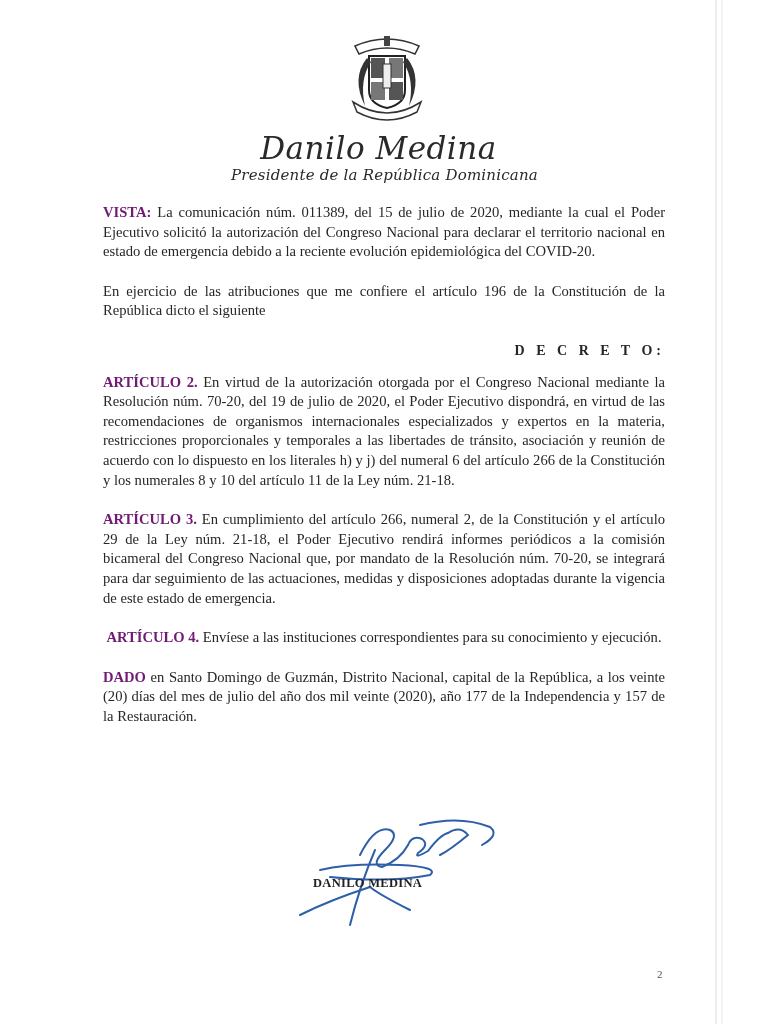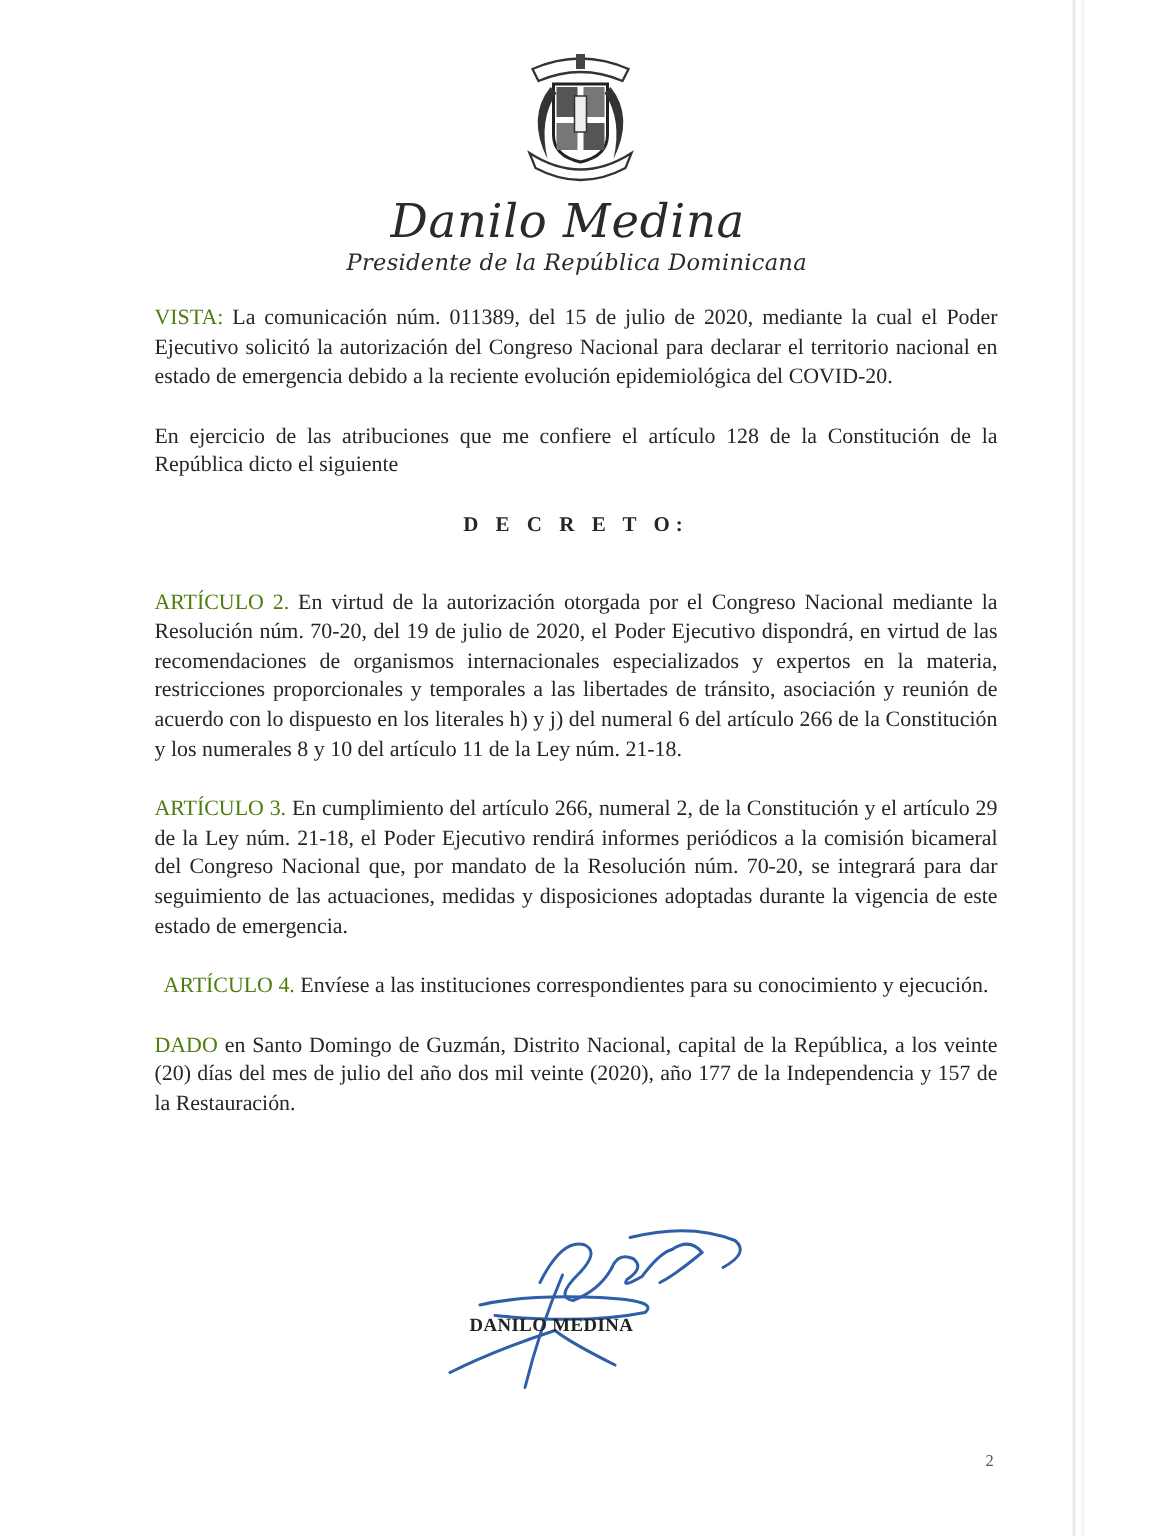--- a/index.html
+++ b/index.html
@@ -16,22 +16,22 @@
   }
   .title-script {
     font-family: "DejaVu Serif", serif; font-style: italic; font-size: 15px; color: #2a2a2a;
     margin-top: 0px; position: relative; left: -2px; letter-spacing: 0.2px;
   }
   .body {
     position: absolute; left: 103px; width: 562px; top: 203px;
     font-size: 14.6px; line-height: 19.6px; text-align: justify;
   }
   .para { margin: 0 0 20px 0; }
-  .para b { font-weight: normal; color: #4d7c0f; }
-  .decreto { text-align: center; font-weight: bold; letter-spacing: 4px; margin: 0 0 32px 0; font-size: 14px; }
+  .para b { font-weight: bold; color: #701a75; }
+  .decreto { text-align: right; font-weight: bold; letter-spacing: 4px; margin: 0 0 12px 0; font-size: 14px; }
   .signature { position: absolute; left: 290px; top: 805px; width: 240px; height: 125px; }
   .signer { position: absolute; left: 313px; top: 876px; font-weight: bold; font-size: 12.5px; color: #222; letter-spacing: 0.3px; }
   .page-num { position: absolute; left: 657px; top: 968px; font-size: 11px; color: #555; }
 </style>
 </head>
 <body>
 
 <div class="edge-line" style="left:715px;"></div>
 <div class="edge-line" style="left:721px; background:#f3f3f3;"></div>
 
@@ -48,21 +48,21 @@
     <path d="M22 30 Q6 50 20 78 Q14 52 26 34 Z" fill="#333"></path>
     <path d="M62 30 Q78 50 64 78 Q70 52 58 34 Z" fill="#333"></path>
     <path d="M8 74 Q42 96 76 74 L72 84 Q42 100 12 84 Z" fill="#fff" stroke="#333" stroke-width="1.5"></path>
   </svg>
   <div class="name-script">Danilo Medina</div>
   <div class="title-script">Presidente de la República Dominicana</div>
 </div>
 
 <div class="body">
   <p class="para"><b>VISTA:</b><span> La comunicación núm. 011389, del 15 de julio de 2020, mediante la cual el Poder Ejecutivo solicitó la autorización del Congreso Nacional para declarar el territorio nacional en estado de emergencia debido a la reciente evolución epidemiológica del COVID-20.</span></p>
-  <p class="para">En ejercicio de las atribuciones que me confiere el artículo 128 de la Constitución de la República dicto el siguiente</p>
+  <p class="para">En ejercicio de las atribuciones que me confiere el artículo 196 de la Constitución de la República dicto el siguiente</p>
   <p class="decreto">D E C R E T O:</p>
   <p class="para"><b>ARTÍCULO 2.</b><span> En virtud de la autorización otorgada por el Congreso Nacional mediante la Resolución núm. 70-20, del 19 de julio de 2020, el Poder Ejecutivo dispondrá, en virtud de las recomendaciones de organismos internacionales especializados y expertos en la materia, restricciones proporcionales y temporales a las libertades de tránsito, asociación y reunión de acuerdo con lo dispuesto en los literales h) y j) del numeral 6 del artículo 266 de la Constitución y los numerales 8 y 10 del artículo 11 de la Ley núm. 21-18.</span></p>
   <p class="para"><b>ARTÍCULO 3.</b><span> En cumplimiento del artículo 266, numeral 2, de la Constitución y el artículo 29 de la Ley núm. 21-18, el Poder Ejecutivo rendirá informes periódicos a la comisión bicameral del Congreso Nacional que, por mandato de la Resolución núm. 70-20, se integrará para dar seguimiento de las actuaciones, medidas y disposiciones adoptadas durante la vigencia de este estado de emergencia.</span></p>
   <p class="para" style="text-align:center;"><b>ARTÍCULO 4.</b><span> Envíese a las instituciones correspondientes para su conocimiento y ejecución.</span></p>
   <p class="para"><b>DADO</b><span> en Santo Domingo de Guzmán, Distrito Nacional, capital de la República, a los veinte (20) días del mes de julio del año dos mil veinte (2020), año 177 de la Independencia y 157 de la Restauración.</span></p>
 </div>
 
 <svg class="signature" viewBox="0 0 240 125">
   <g fill="none" stroke="#2f5fa8" stroke-width="2" stroke-linecap="round">
     <path d="M30 65 Q60 58 110 60 Q150 62 140 70 Q100 78 40 72"></path>

